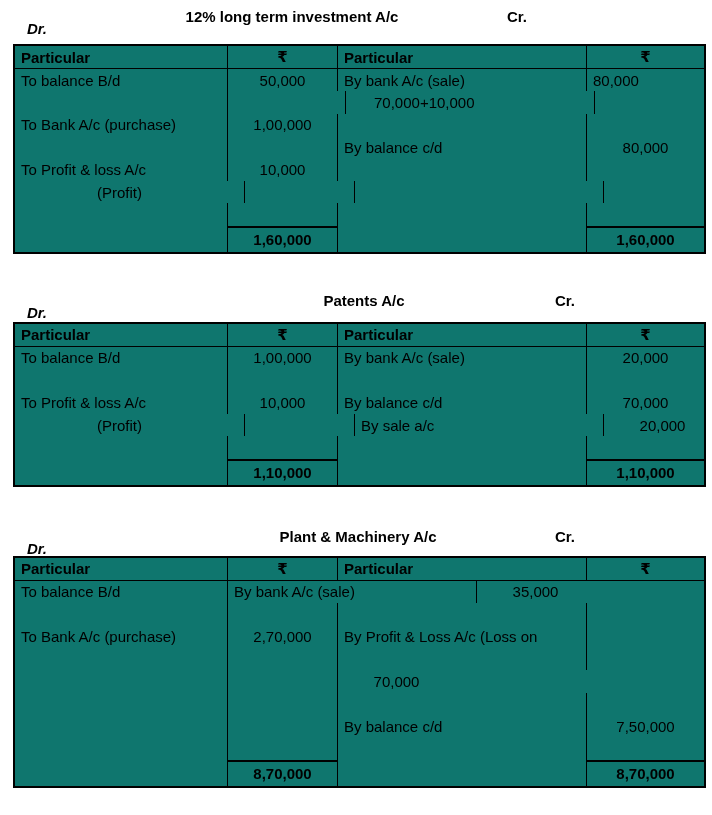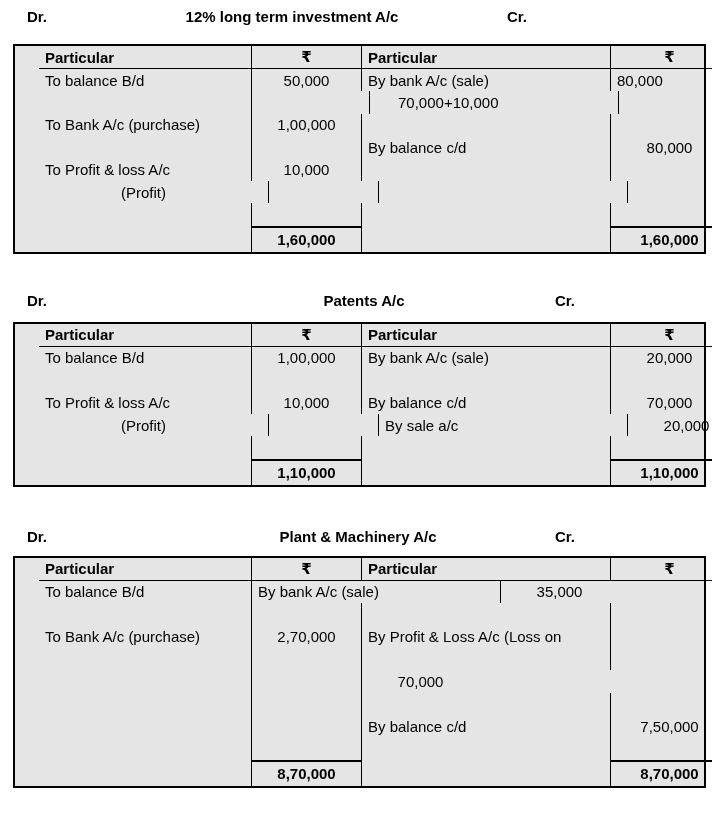--- a/index.html
+++ b/index.html
@@ -12,31 +12,31 @@
   }
   .account { margin-left:13px; width:693px; }
   .account:nth-of-type(1) { margin-top:8px; }
   .account:nth-of-type(2) { margin-top:38px; }
   .account:nth-of-type(3) { margin-top:41px; }
 
   .acct-head { position:relative; height:22px; font-weight:bold; }
   .account:nth-of-type(1) .acct-head { margin-bottom:14px; }
   .account:nth-of-type(2) .acct-head { margin-bottom:8px; }
   .account:nth-of-type(3) .acct-head { margin-bottom:6px; }
-  .acct-head .dr { position:absolute; left:14px; top:0; }
+  .acct-head .dr { position:absolute; left:14px; top:12px;font-style:italic; }
   .acct-head .acct-title { position:absolute; top:0; transform:translateX(-50%); white-space:nowrap; }
   .account:nth-of-type(1) .acct-title { left:279px; }
   .account:nth-of-type(2) .acct-title { left:351px; }
   .account:nth-of-type(3) .acct-title { left:345px; }
   .acct-head .cr { position:absolute; top:0; }
   .account:nth-of-type(1) .cr { left:494px; }
   .account:nth-of-type(2) .cr { left:542px; }
   .account:nth-of-type(3) .cr { left:542px; }
 
-  .tbl { width:693px; box-sizing:border-box; border:2px solid var(--border-color); background:#e5e5e5;padding-left:24px; }
+  .tbl { width:693px; box-sizing:border-box; border:2px solid var(--border-color); background:#0f766e; }
   .row { display:flex; }
   .cell {
     box-sizing:border-box; display:flex; align-items:center;
     white-space:pre; overflow:hidden; flex-shrink:0;
   }
   .c1 { width:212px; }
   .c2 { width:110px; }
   .c3 { width:249px; }
   .c4 { width:118px; }
   .c2, .c3, .c4 { border-left:1.5px solid var(--border-color); }

